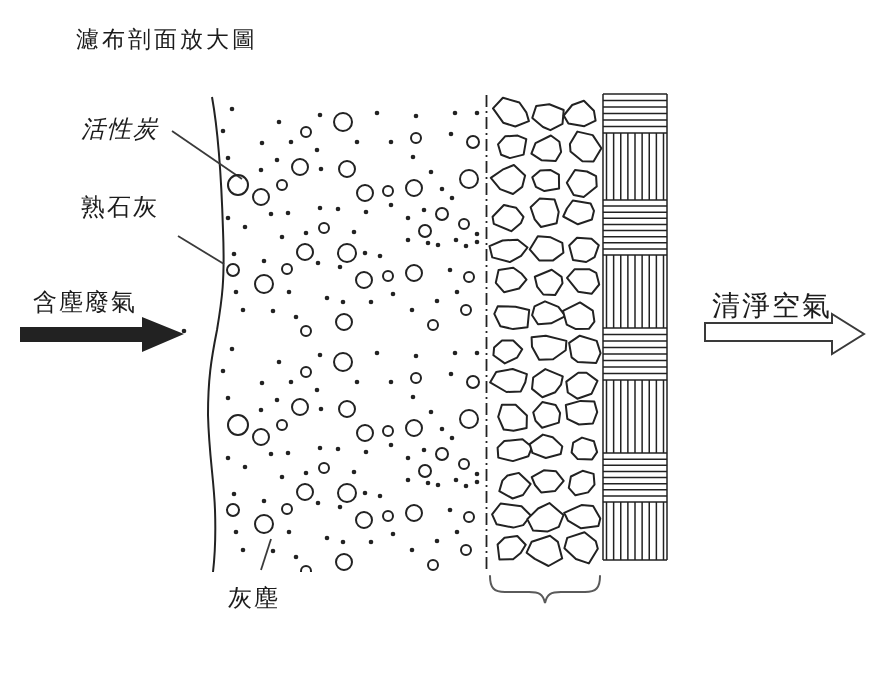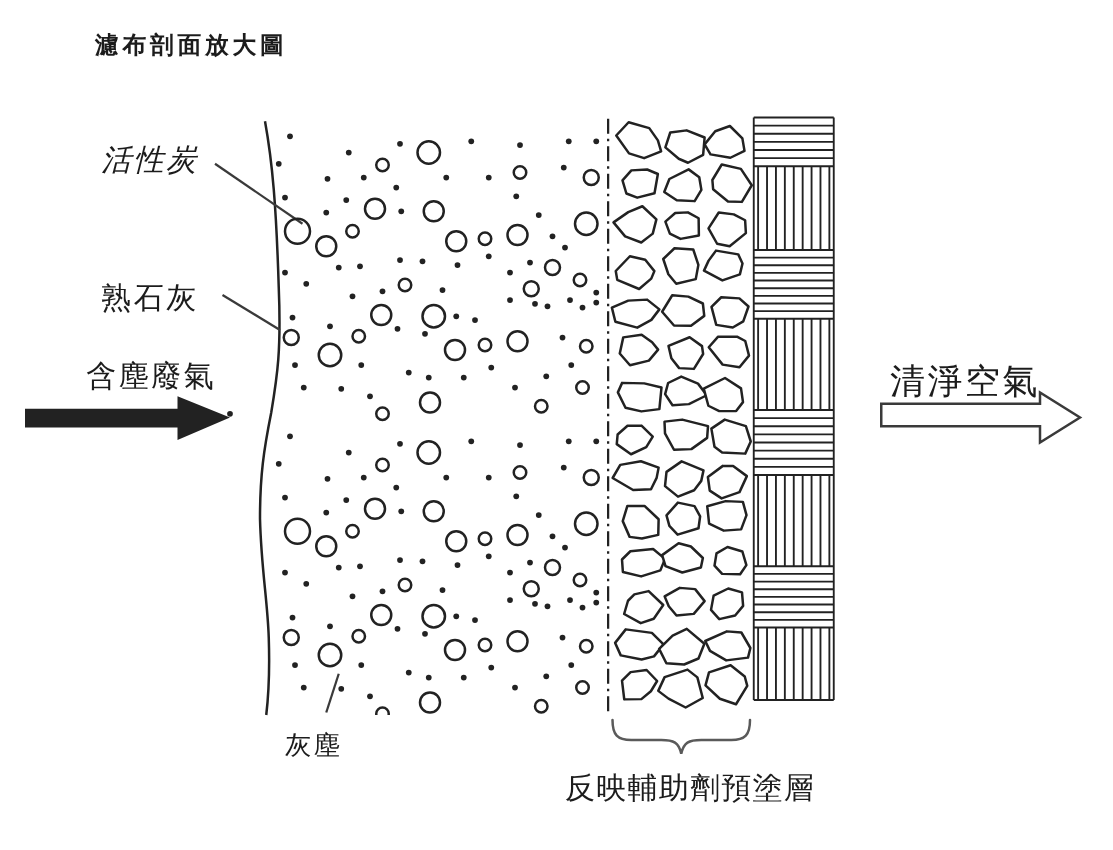--- a/index.html
+++ b/index.html
@@ -3,26 +3,26 @@
 <meta charset="utf-8">
 <style>
   html,body{margin:0;padding:0;background:#fff;}
   .canvas{
     position:relative;width:890px;height:680px;background:#ffffff;overflow:hidden;
     font-family:"Liberation Serif","DejaVu Serif",serif;
   }
   svg{position:absolute;left:0;top:0;}
   .txt{position:absolute;color:#1c1c1c;white-space:nowrap;line-height:1.1;}
   #page-title{left:76px;top:27px;font-family:"Liberation Sans","DejaVu Sans",sans-serif;
-    font-weight:700;font-size:19px;letter-spacing:3px;}
+    font-weight:400;font-size:23px;letter-spacing:3px;}
   #lbl-carbon{left:81px;top:116px;font-size:24px;letter-spacing:2px;font-style:italic;}
-  #lbl-lime{left:81px;top:226px;font-size:24px;letter-spacing:2px;}
-  #lbl-dusty{left:33px;top:289px;font-size:24px;letter-spacing:2px;margin-left:36px;}
+  #lbl-lime{left:81px;top:194px;font-size:24px;letter-spacing:2px;}
+  #lbl-dusty{left:33px;top:289px;font-size:24px;letter-spacing:2px;}
   #lbl-clean{left:712px;top:291px;font-size:28px;letter-spacing:2px;}
-  #lbl-dust{left:228px;top:585px;font-size:21px;letter-spacing:2px;}
+  #lbl-dust{left:228px;top:585px;font-size:24px;letter-spacing:2px;}
   #lbl-precoat{left:452px;top:618px;font-size:24px;letter-spacing:1px;}
 </style>
 </head>
 <body>
 
 <div class="canvas">
   <svg id="diagram" width="890" height="680" viewBox="0 0 890 680">
       <defs>
         <clipPath id="fieldClip">
           <rect x="178" y="94" width="306" height="478"></rect>
@@ -344,14 +344,13 @@
       </g>
       <path d="M490,576 C490,588 494,592 505,592 L529,592 C539,592 543,594 545,603 C547,594 551,592 561,592 L585,592 C596,592 600,588 600,576" fill="none" stroke="#5a5a5a" stroke-width="2" stroke-linecap="round"></path>
     </svg>
 
   <div class="txt" id="page-title">濾布剖面放大圖</div>
   <div class="txt" id="lbl-carbon">活性炭</div>
   <div class="txt" id="lbl-lime">熟石灰</div>
   <div class="txt" id="lbl-dusty">含塵廢氣</div>
   <div class="txt" id="lbl-clean">清淨空氣</div>
   <div class="txt" id="lbl-dust">灰塵</div>
-  <div class="txt" id="lbl-precoat">反映輔助劑預塗層</div>
 </div>
 
 </body></html>

